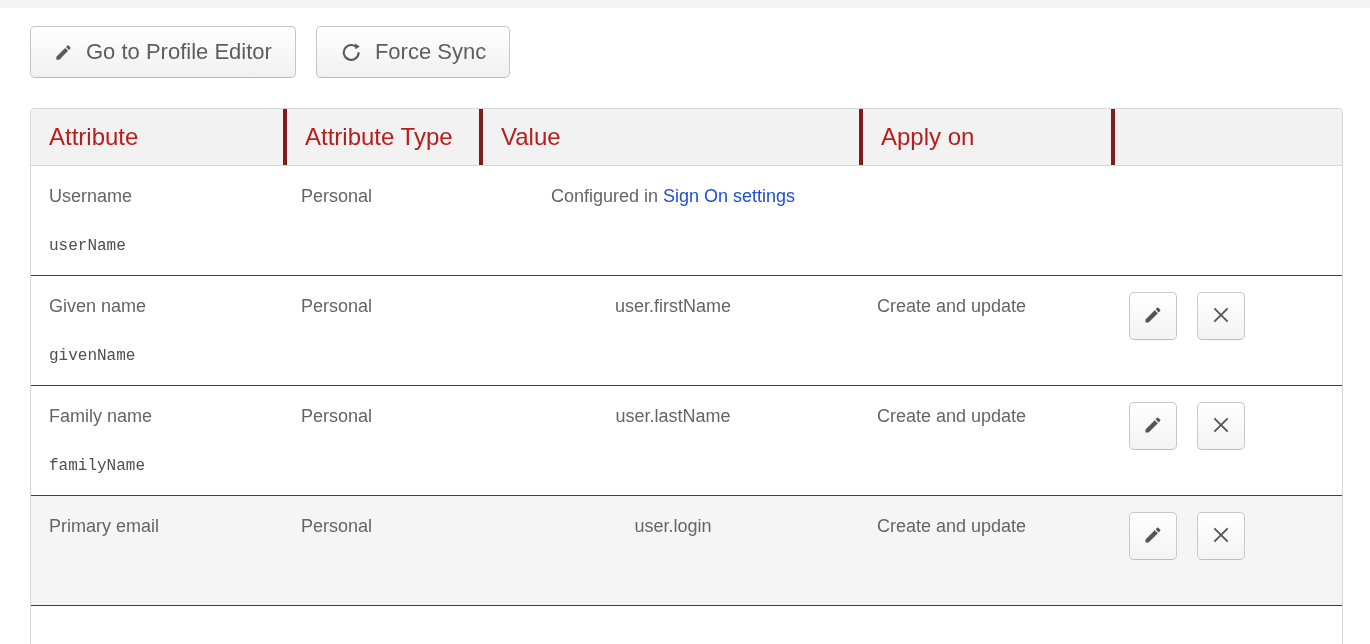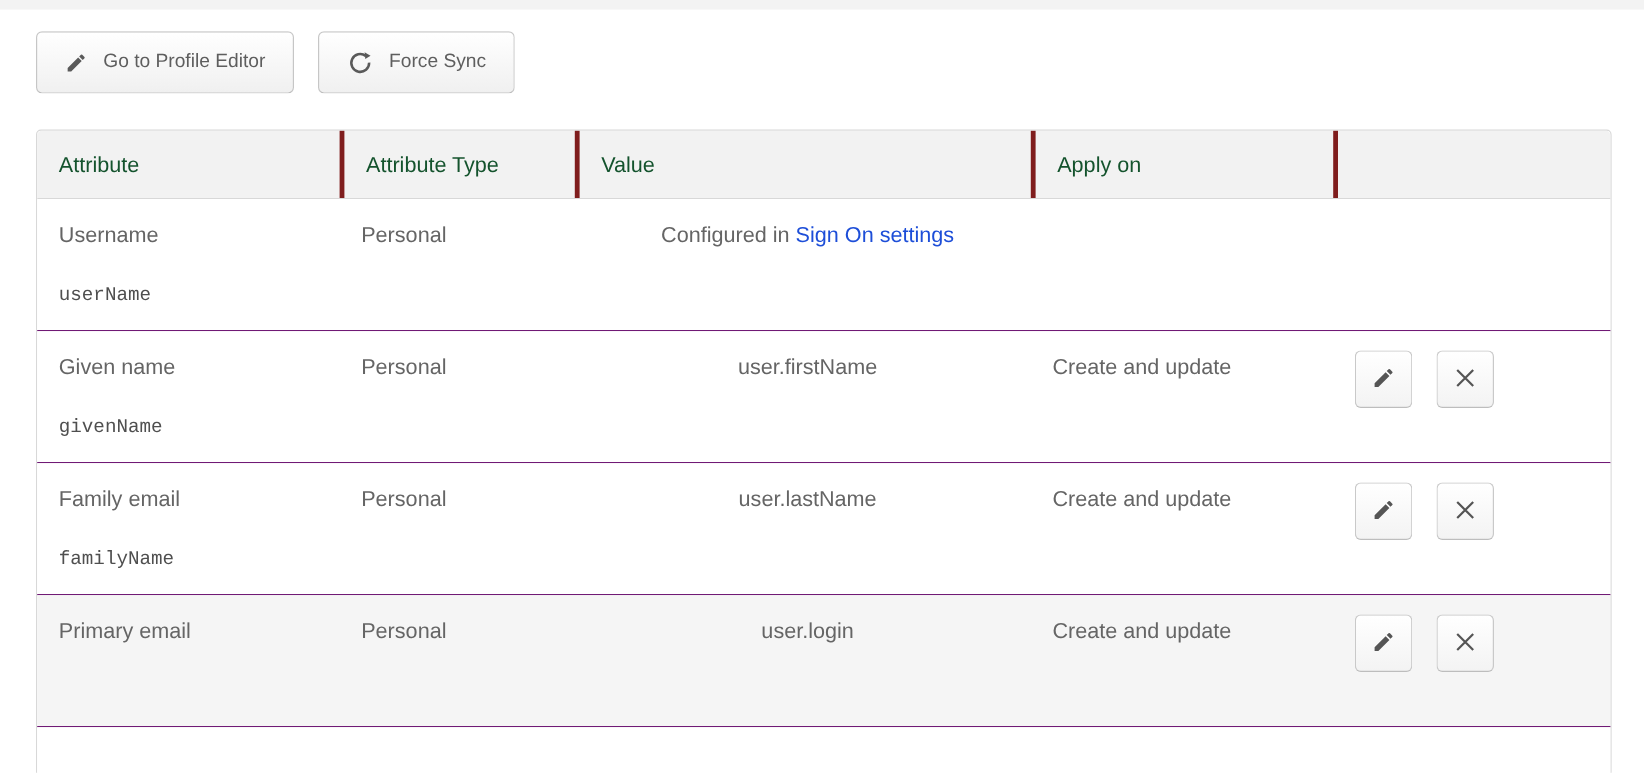--- a/index.html
+++ b/index.html
@@ -8,34 +8,34 @@
   .top-strip { width:100%; height:8px; background:#f3f3f3; }
 
   
   .toolbar { margin:18px 0 0 30px; display:flex; gap:20px; }
   .btn {
     display:inline-flex; align-items:center; gap:13px;
     height:52px; padding:0 23px;
     border:1px solid #c6c6c6; border-bottom-color:#b9b9b9; border-radius:5px;
     background:linear-gradient(#ffffff,#f0f0f0);
     font-family:"Liberation Sans", sans-serif;
-    font-size:16px; color:#5e5e5e; cursor:pointer;
+    font-size:22px; color:#5e5e5e; cursor:pointer;
   }
   .btn svg { display:block; }
 
   
   .table-wrap {
     margin:30px 0 0 30px; width:1313px;
     border:1px solid #d8d8d8; border-radius:4px 4px 0 0;
     background:#fff;
   }
   .thead { display:flex; height:57px; background:#f2f2f2;
            border-bottom:1px solid #d8d8d8; border-radius:4px 4px 0 0; }
   .hcell { display:flex; align-items:center; padding-left:18px;
-           font-size:18px; color:#14532d; height:100%; }
+           font-size:24px; color:#b91c1c; height:100%; }
   .hcell + .hcell { border-left:4px solid #7f1d1d; }
 
   .col-attr  { width:252px; flex:none; }
   .col-type  { width:196px; flex:none; }
   .col-value { width:380px; flex:none;text-align:center; }
   .col-apply { width:252px; flex:none; }
   .col-act   { flex:1; }
 
   .row { display:flex; height:110px; border-bottom:1px solid #701a75; background:#fff; }
   .row.highlight { background:#f5f5f5; }
@@ -124,21 +124,21 @@
           <svg width="20" height="20" viewBox="0 0 24 24" stroke="#555555" stroke-width="2.2" fill="none">
             <path d="M4 4 L20 20 M20 4 L4 20"></path>
           </svg>
         </span>
       </button>
     </div>
   </div>
 
   <div class="row">
     <div class="cell col-attr">
-      <div>Family email</div>
+      <div>Family name</div>
       <div class="attr-secondary">familyName</div>
     </div>
     <div class="cell col-type">Personal</div>
     <div class="cell col-value">user.lastName</div>
     <div class="cell col-apply">Create and update</div>
     <div class="cell-actions col-act">
       <button class="icon-btn">
         <span>
           <svg width="20" height="20" viewBox="0 0 24 24" fill="#555555">
             <path d="M3 17.25V21h3.75L17.81 9.94l-3.75-3.75L3 17.25zM20.71 7.04c.39-.39.39-1.02 0-1.41l-2.34-2.34a.9959.9959 0 0 0-1.41 0l-1.83 1.83 3.75 3.75 1.83-1.83z"></path>

